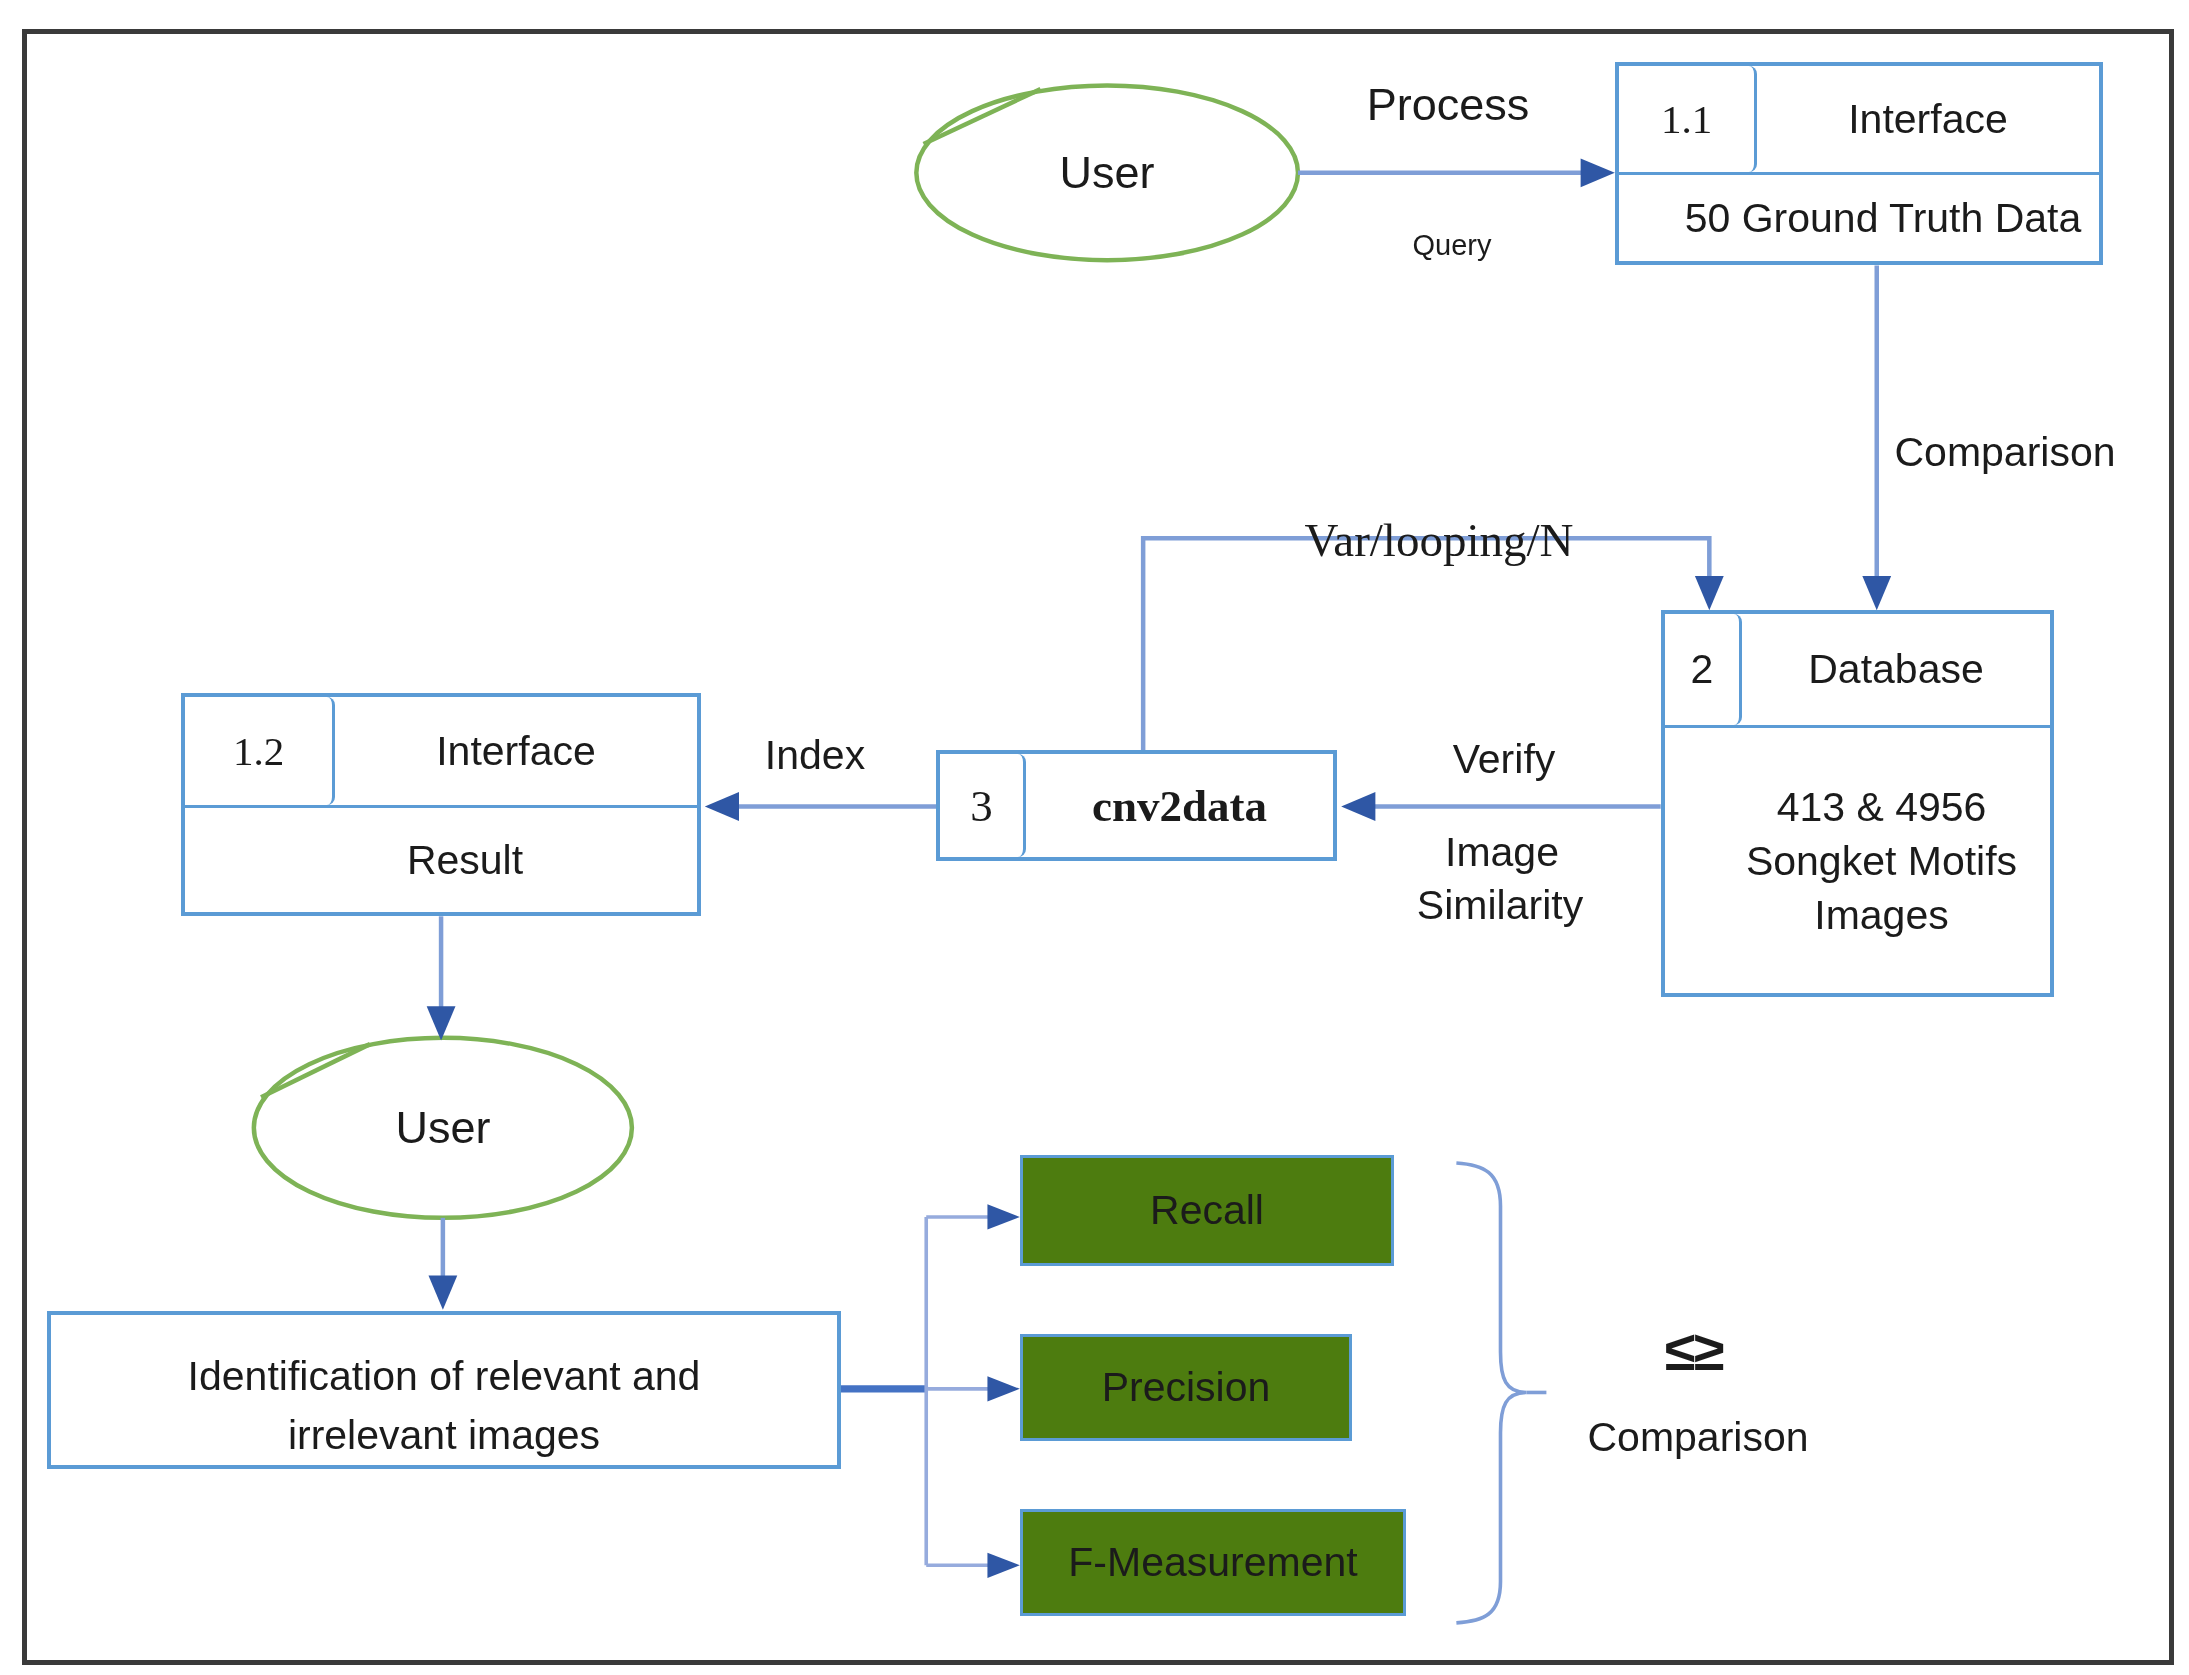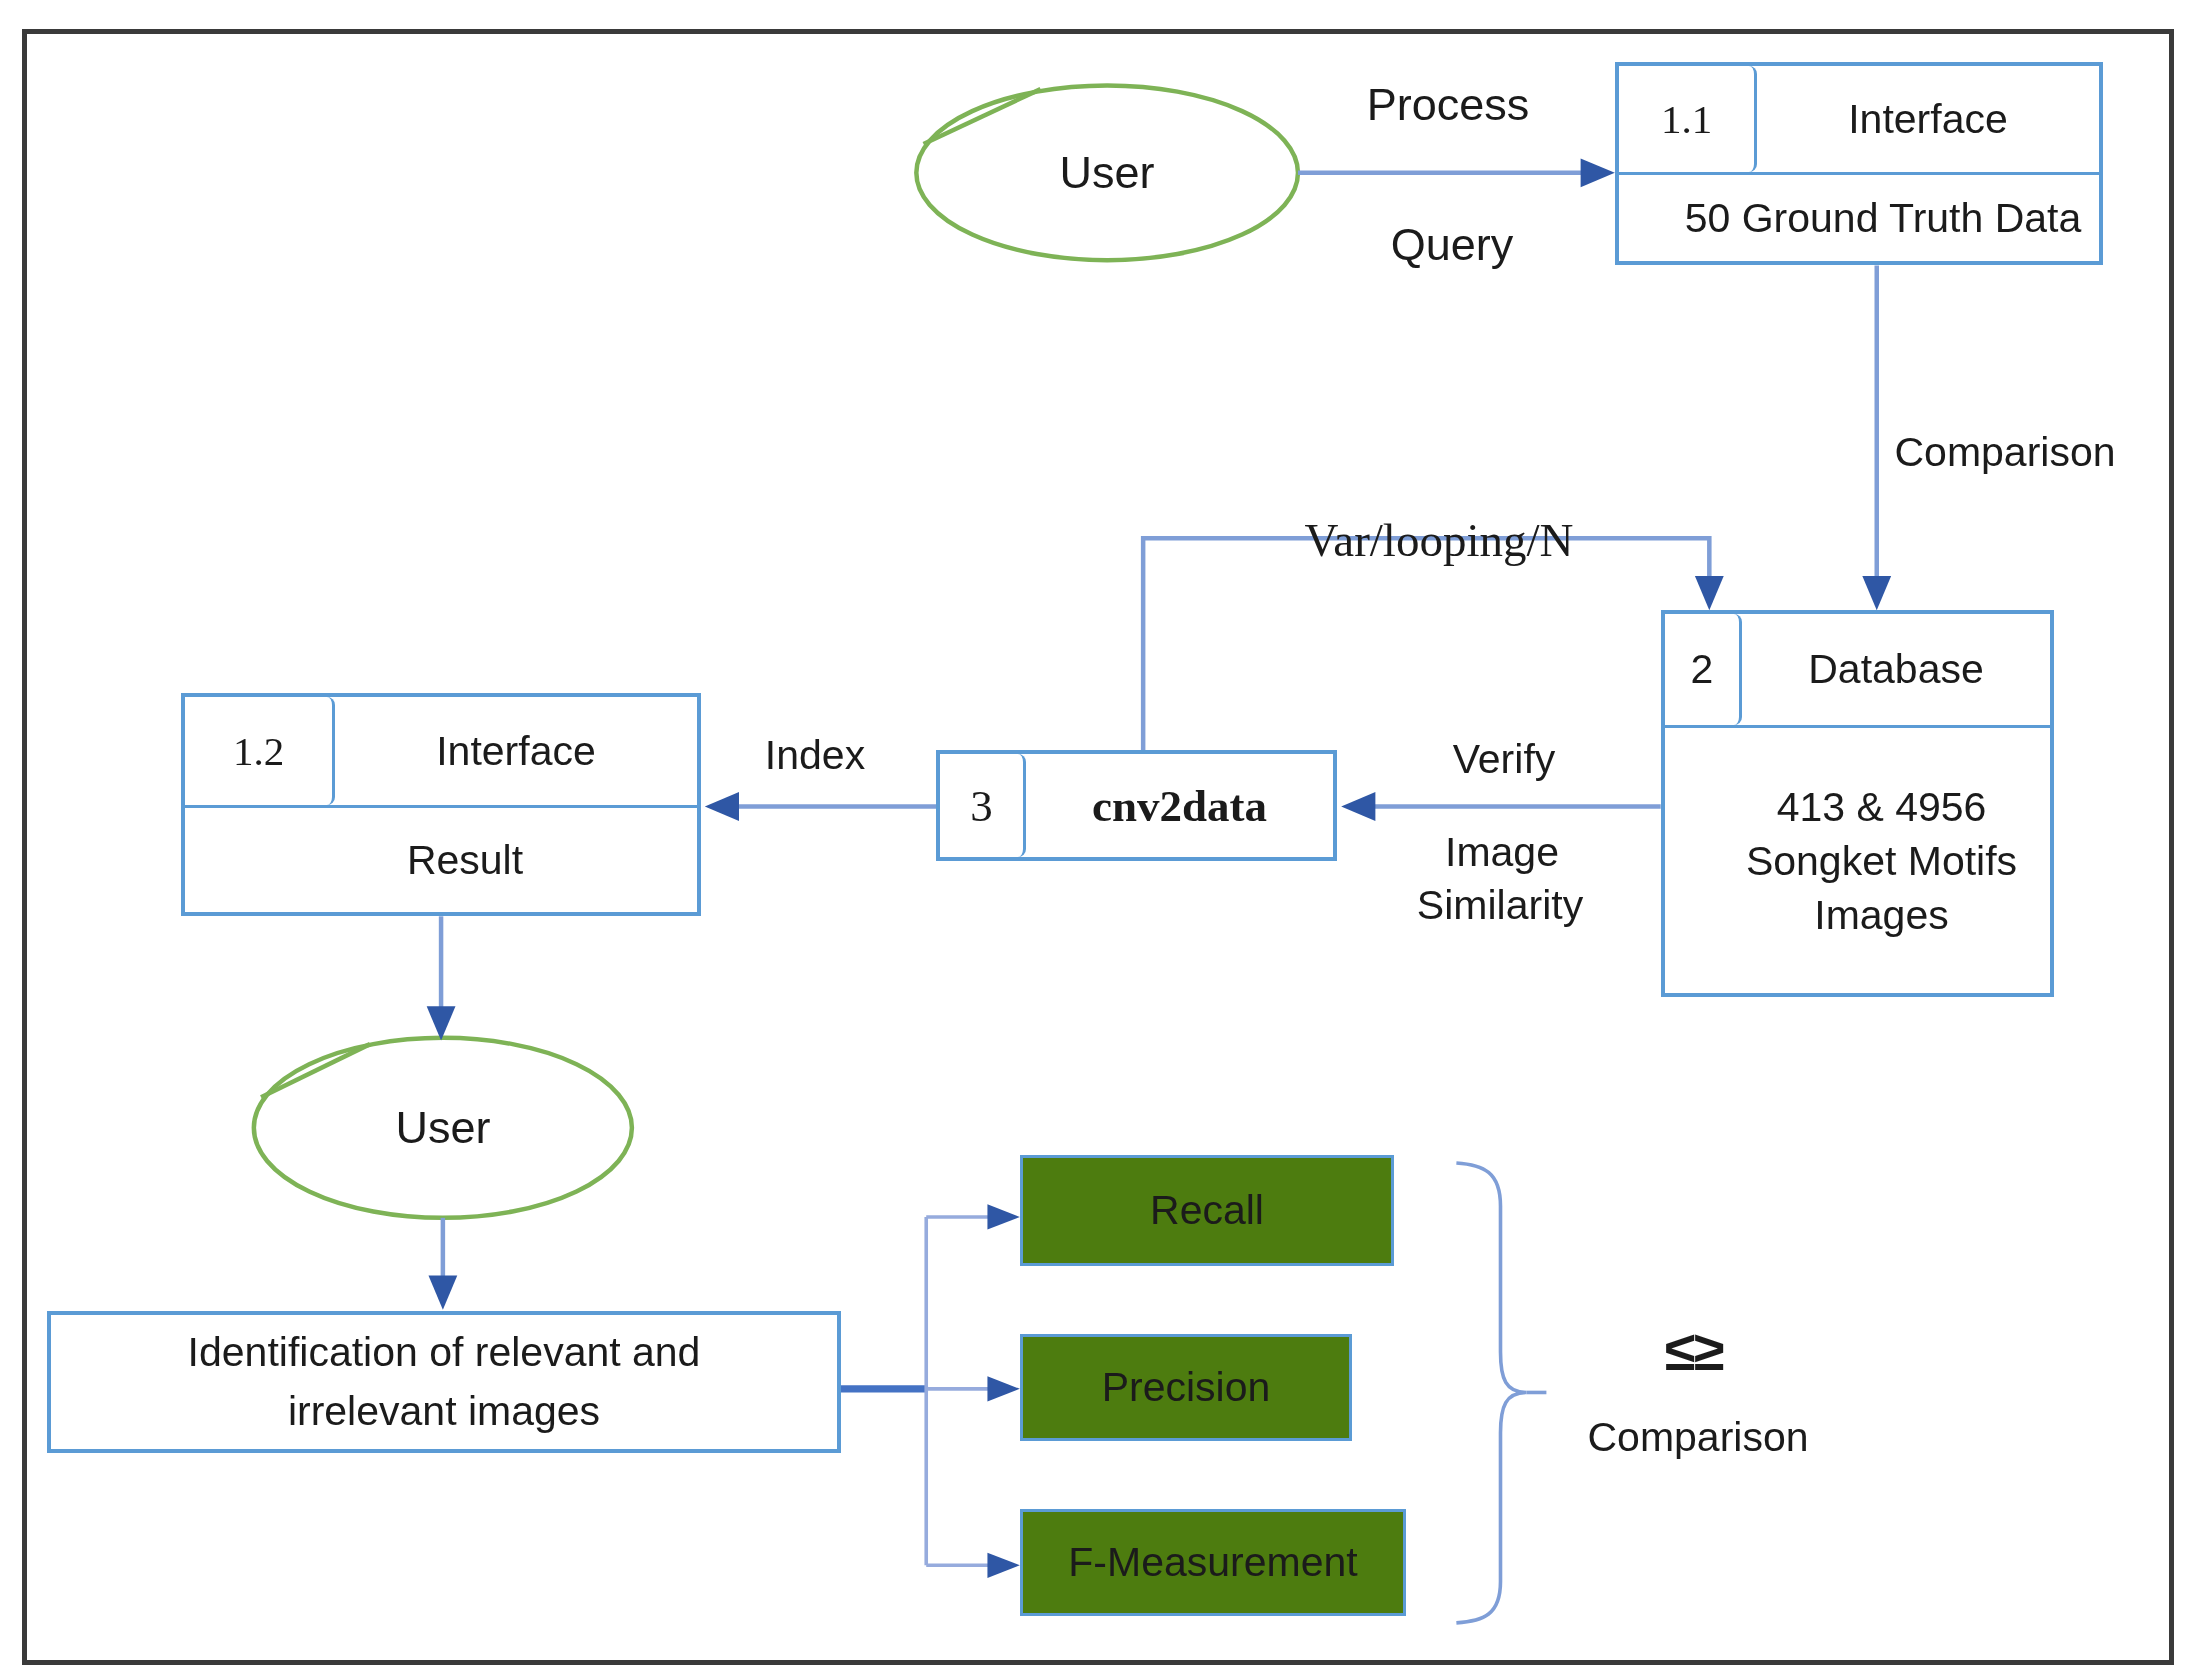--- a/index.html
+++ b/index.html
@@ -71,38 +71,38 @@
   #box-interface-result .pbox-head{height:108px;}
   #box-interface-result .pbox-num{width:150px;}
 
   
   .simplebox{
     position:absolute;background:#fff;box-sizing:border-box;
     border:4.5px solid var(--box_border);
     display:flex;flex-direction:column;align-items:center;justify-content:center;
     text-align:center;font-size:41px;line-height:59px;
   }
-  #box-identification{left:47px;top:1311px;width:794px;height:142px;}
+  #box-identification{left:47px;top:1311px;width:794px;height:158px;justify-content:flex-end;}
   .mbox{
     position:absolute;background:#4d7c0f;box-sizing:border-box;
     border:3.6px solid var(--box_border);
     display:flex;align-items:center;justify-content:center;
     font-size:41px;
   }
   #box-recall{left:1020px;top:1155px;width:374px;height:111px;}
   #box-precision{left:1020px;top:1334px;width:332px;height:107px;}
   #box-fmeasurement{left:1020px;top:1509px;width:386px;height:107px;}
 
   
   .lbl{
     position:absolute;transform:translate(-50%,-50%);
     white-space:nowrap;font-size:41px;
   }
   #lbl-process{left:1448px;top:105px;font-size:45px;}
-  #lbl-query{left:1452px;top:245px;font-size:45px;}
+  #lbl-query{left:1452px;top:245px;font-size:29px;}
   #lbl-comparison-top{left:2005px;top:452px;}
   #lbl-var-looping{left:1439px;top:504px;font-family:"Liberation Serif",serif;font-size:47px;margin-top:36px;}
   #lbl-verify{left:1504px;top:759px;}
   #lbl-image{left:1502px;top:852px;}
   #lbl-similarity{left:1500px;top:905px;}
   #lbl-index{left:815px;top:755px;}
   #lbl-user-top{left:1107px;top:173px;font-size:45px;}
   #lbl-user-bottom{left:443px;top:1128px;font-size:45px;}
   #lbl-symbol{left:1694px;top:1350px;font-size:56px;font-weight:bold;letter-spacing:-1.8px;}
   #lbl-comparison-bottom{left:1698px;top:1437px;}

